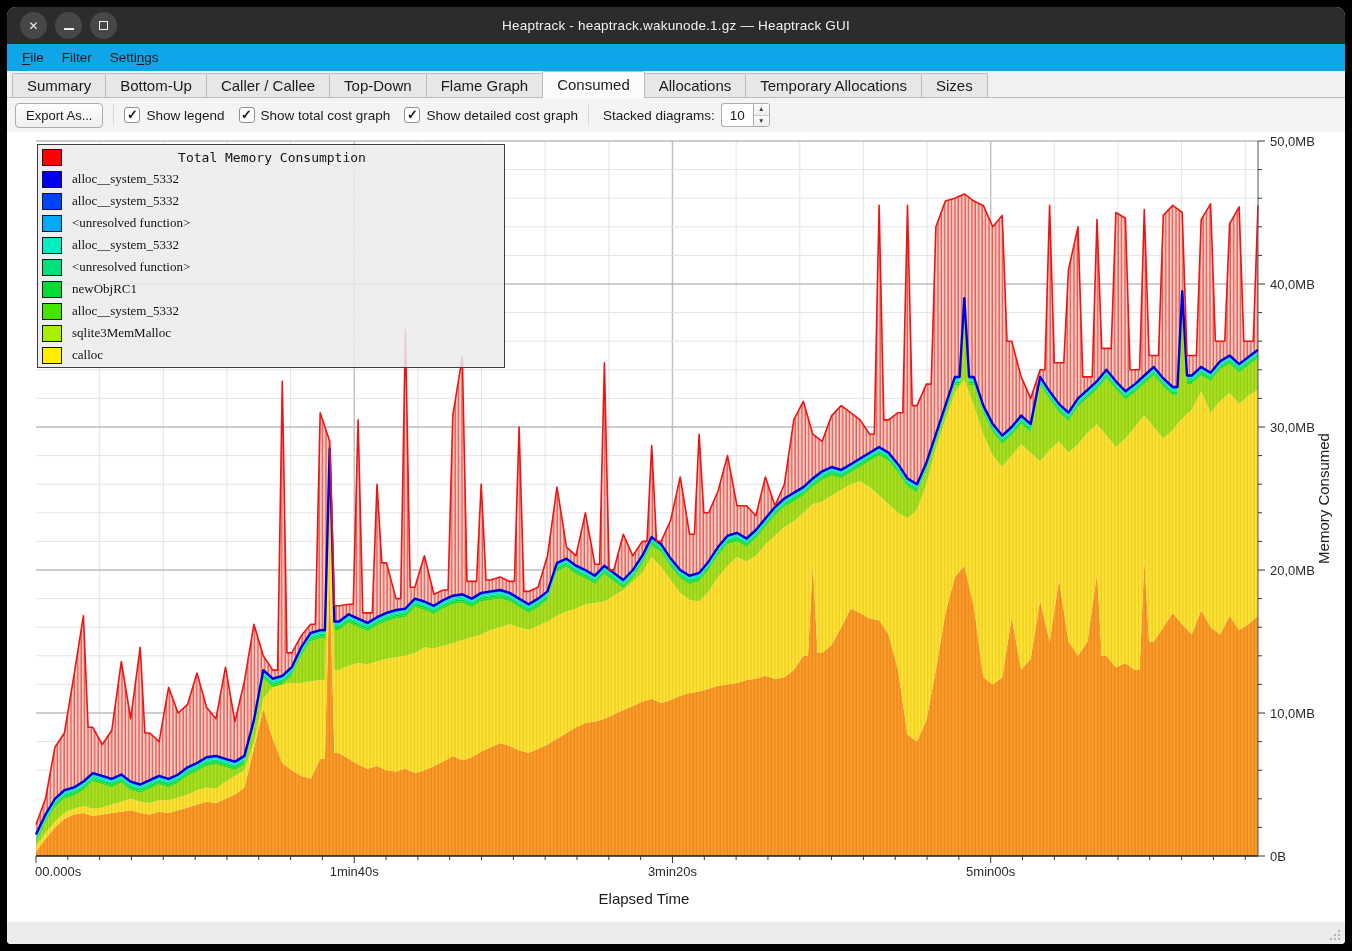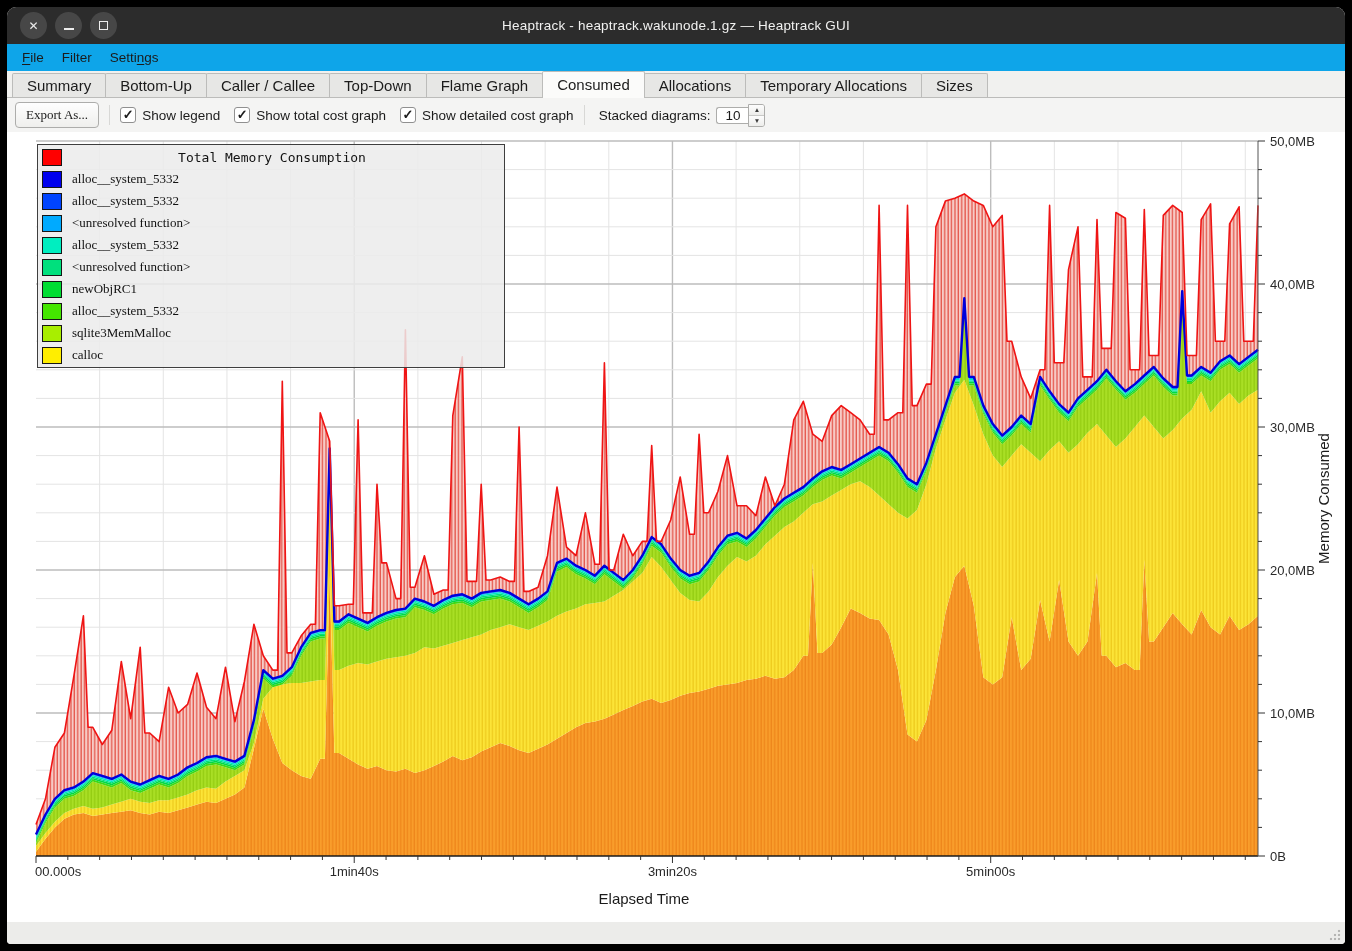--- a/index.html
+++ b/index.html
@@ -30,27 +30,27 @@
   .tab { font-size:15px; color:#1b1b1b; padding:0 14px; height:24px; line-height:23px;
          background:#e7e7e5; border:1px solid #bcbcba; border-bottom:none; margin-right:-1px;
          border-radius:2px 2px 0 0; cursor:pointer; white-space:nowrap; }
   .tab.active { background:#fbfbfa; height:27px; line-height:26px; margin-bottom:-1px;
                 position:relative; z-index:2; }
 
   
   .toolbar { height:34px; background:#f4f4f3; display:flex; align-items:center;
              padding-left:8px; gap:6px; }
   .btn { font-size:13px; color:#1b1b1b; padding:4px 10px; border:1px solid #adadab;
-         border-radius:4px; background:linear-gradient(#fefefe,#efefed); cursor:pointer;font-family:Liberation Serif, serif; }
+         border-radius:4px; background:linear-gradient(#fefefe,#efefed); cursor:pointer; }
   .sep { width:1px; height:20px; background:#d8d8d6; margin:0 4px; }
   .cb { display:flex; align-items:center; gap:6px; font-size:13.5px; color:#1b1b1b; cursor:pointer; }
   .cb .box { width:16px; height:16px; background:#fff; border:1px solid #909090; border-radius:3px;
              font-size:13px; font-weight:bold; line-height:14px; text-align:center; color:#1b1b1b; }
   .spinlabel { font-size:13.5px; color:#1b1b1b; margin-left:4px; }
-  .spin { display:flex; height:24px;align-items:center; }
+  .spin { display:flex; height:24px; }
   .spinval { width:32px; background:#fff; border:1px solid #adadab; border-right:none;
              border-radius:3px 0 0 3px; font-size:13.5px; display:flex; align-items:center;
              justify-content:center; color:#1b1b1b; }
   .spinbtns { width:17px; display:flex; flex-direction:column; border:1px solid #adadab;
               border-radius:0 3px 3px 0; overflow:hidden; }
   .spinbtns div { flex:1; background:linear-gradient(#fdfdfd,#ededeb); font-size:6.5px;
                   color:#3c3c3c; text-align:center; line-height:10px; cursor:pointer; }
   .spinbtns div:first-child { border-bottom:1px solid #c9c9c7; }
 
   

